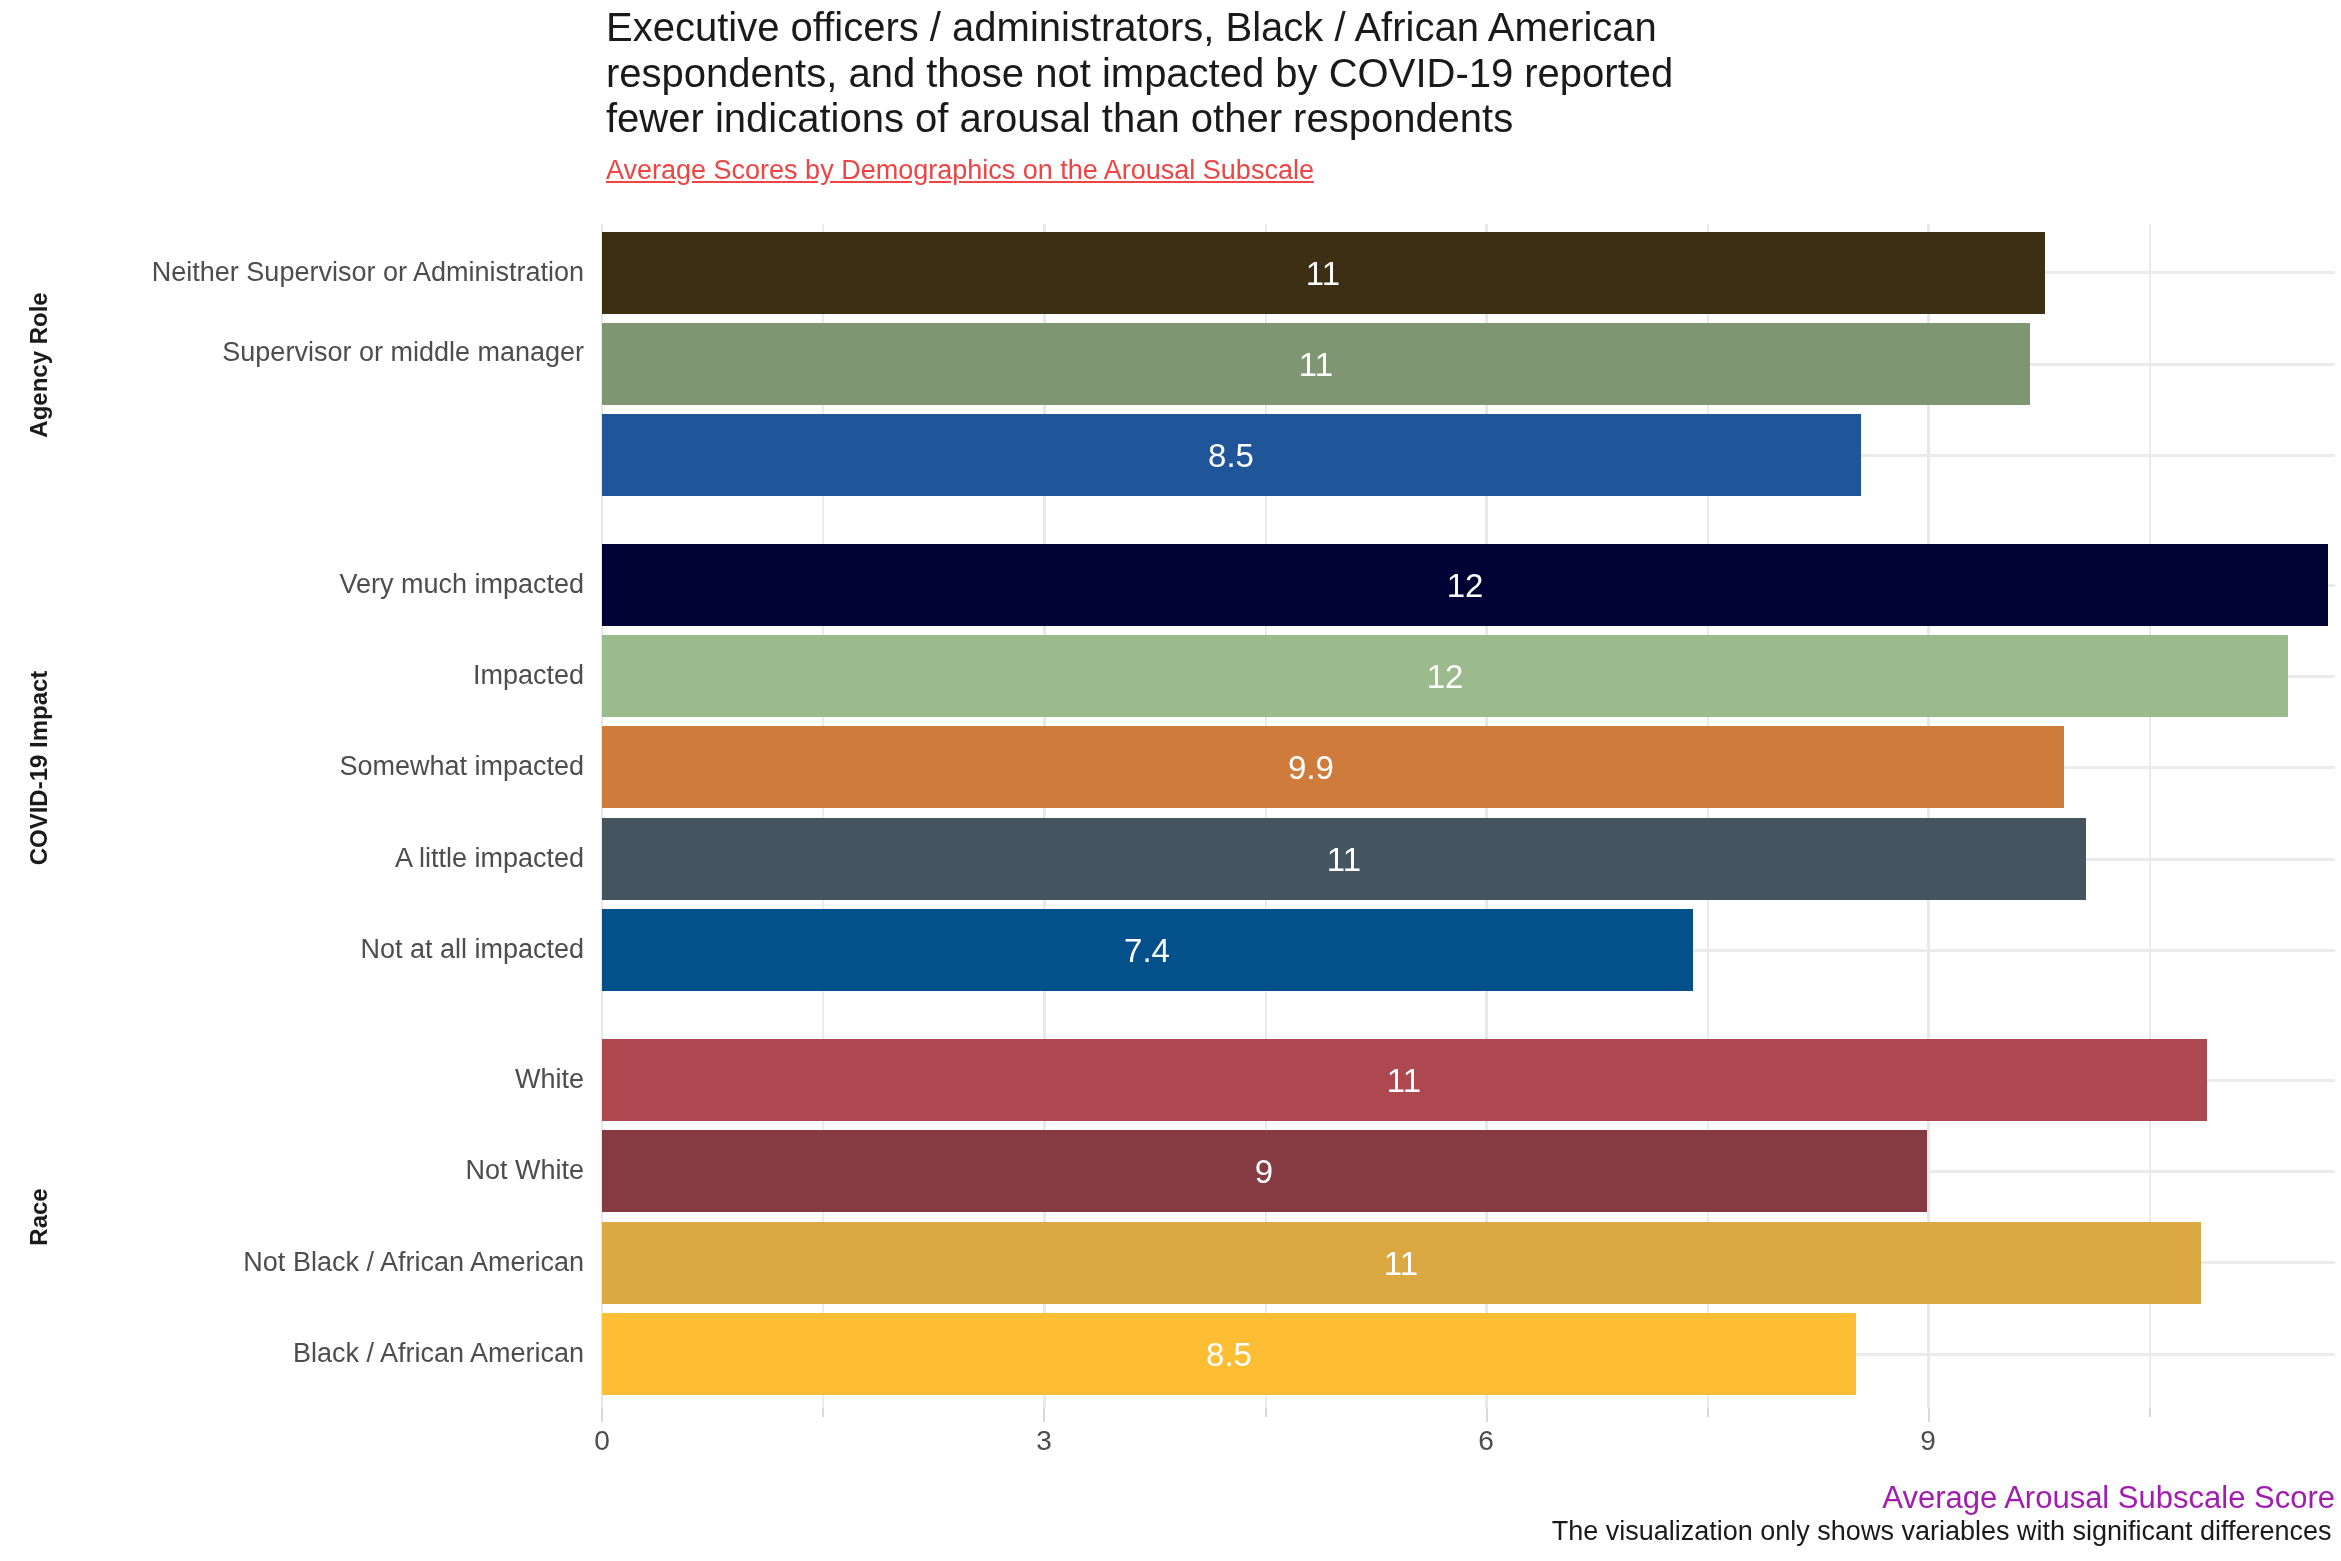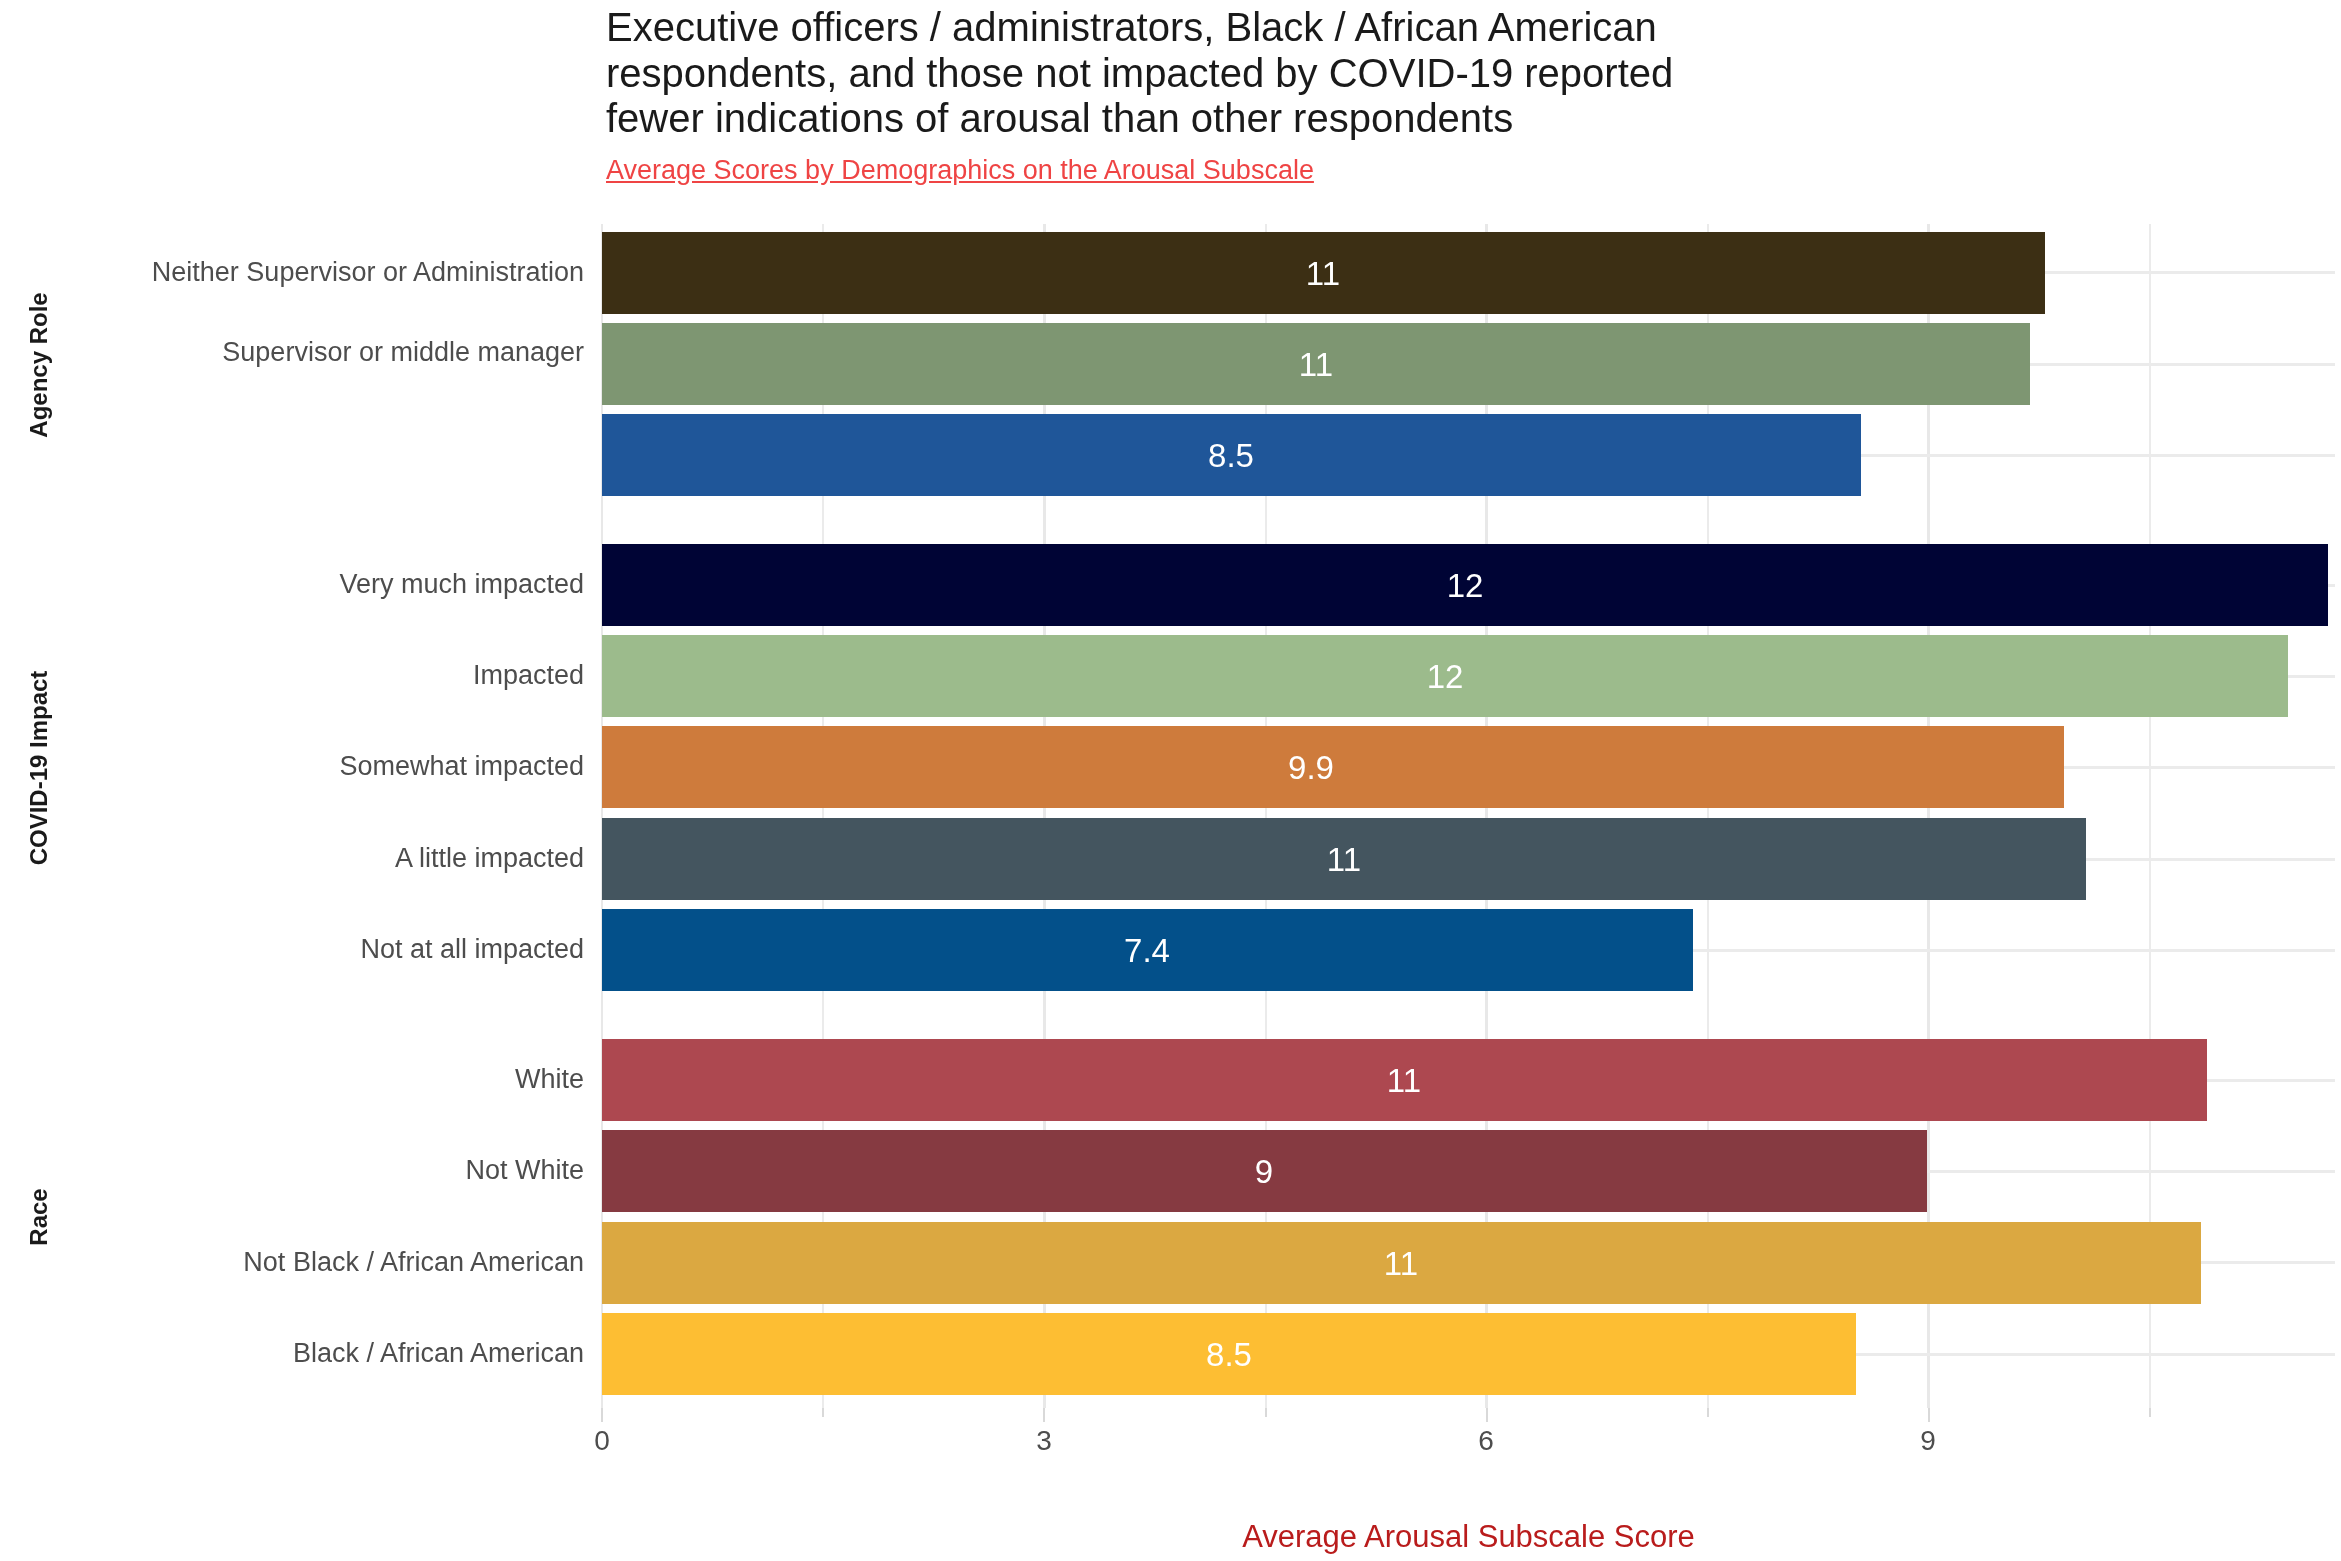--- a/index.html
+++ b/index.html
@@ -122,25 +122,25 @@
   }
   .xtick-text {
     position: absolute;
     top: 17px;
     transform: translateX(-50%);
     font-size: 28px;
     color: #4d4d4d;
   }
   #xaxis-title {
     position: absolute;
-    left: 602px; top: 1519px;
+    left: 602px; top: 1480px;
     width: 1733px;
-    text-align: center;
+    text-align: right;
     font-size: 31px;
-    color: #b91c1c;
+    color: #a21caf;
   }
   #caption {
     position: absolute;
     right: 10.4px; top: 1516px;
     font-size: 27px;
     color: #1a1a1a;
     text-align: right;
   }
 </style>
 </head>
@@ -265,15 +265,16 @@
       <div class="xtick-text" style="left: 884px;">6</div>
       <div class="xtick-mark" style="left: 1326px;"></div>
       <div class="xtick-text" style="left: 1326px;">9</div>
       <div class="xtick-mark" style="left: 220px; height: 9px;"></div>
       <div class="xtick-mark" style="left: 663px; height: 9px;"></div>
       <div class="xtick-mark" style="left: 1105px; height: 9px;"></div>
       <div class="xtick-mark" style="left: 1547px; height: 9px;"></div>
     </div>
   <div id="xaxis-title">Average Arousal Subscale Score</div>
 
+  <div id="caption">The visualization only shows variables with significant differences</div>
 
 </div>
 
 
 </body></html>

